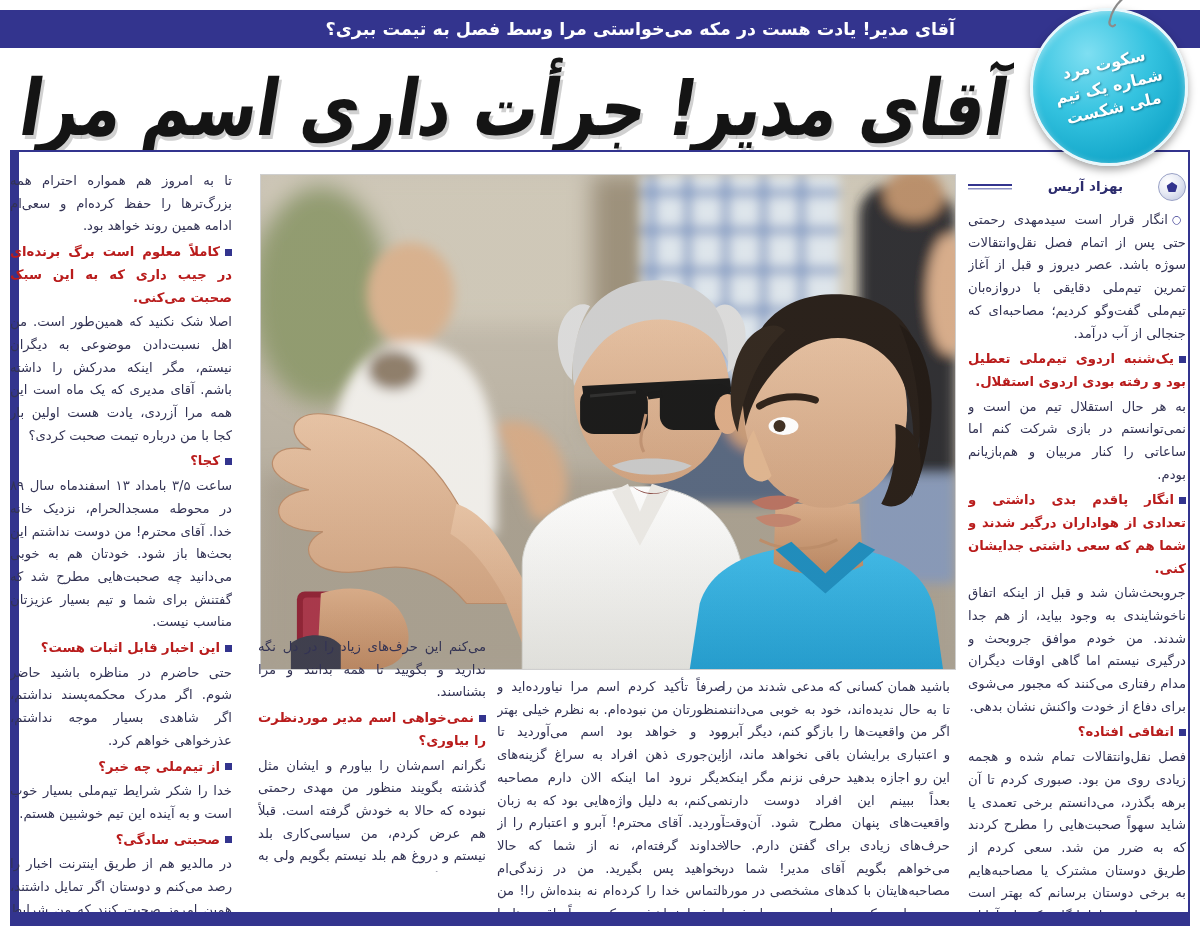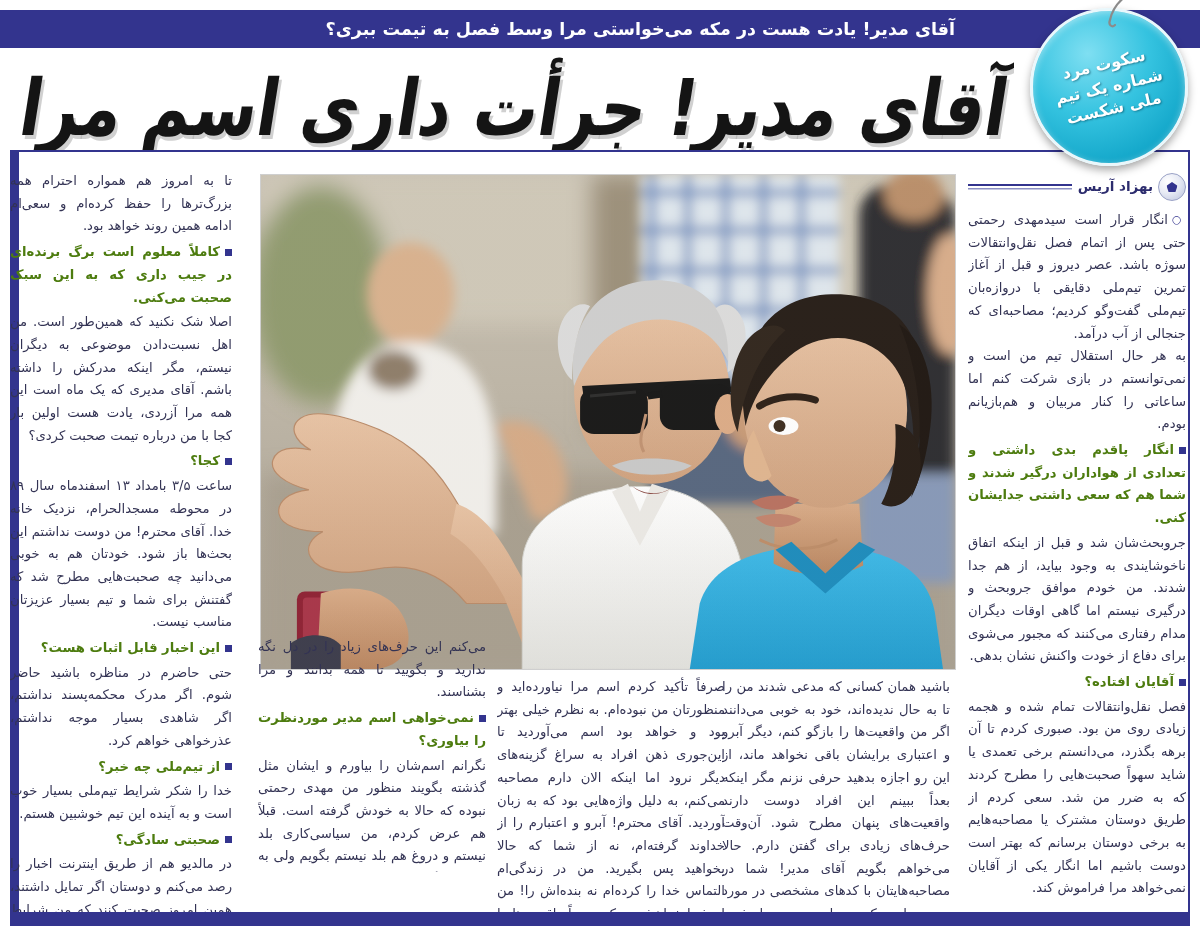--- a/index.html
+++ b/index.html
@@ -77,37 +77,38 @@
     background:#33348e;
   }
 
   
   .col{
     position:absolute;direction:rtl;text-align:justify;
     font-size:13.2px;line-height:1.72;color:#333354;
   }
   .col p{margin:0 0 0 0;}
   .col .q{
-    font-weight:bold;color:#4d7c0f;display:block;
+    font-weight:bold;color:#b91c1c;display:block;
     margin:3px 0 2px 0;text-align:justify;
   }
   .col .q::before{
     content:"";display:inline-block;width:7px;height:7px;
     background:#33348e;margin-left:5px;vertical-align:middle;
   }
   .col .a{display:block;margin:0 0 2px 0;}
 
   
   .col-right{
     right:14px;top:170px;width:218px;height:742px;overflow:hidden;
   }
   .byline{
     position:relative;height:34px;margin-bottom:5px;
     display:flex;align-items:center;justify-content:flex-end;
     direction:rtl;
+    gap:30px;
   }
   .byline .ball{
     width:26px;height:26px;border-radius:50%;flex:0 0 auto;
     background:radial-gradient(circle at 34% 30%, #ffffff 0%, #e8ebf5 45%, #b9c0dc 100%);
     border:1px solid #9aa2c6;position:relative;margin-left:5px;
   }
   .byline .ball::after{
     content:"";position:absolute;left:50%;top:50%;
     width:11px;height:10px;transform:translate(-50%,-50%);
     background:#33348e;
@@ -334,24 +335,25 @@
     </svg>
   </div>
 
   <div class="col col-right">
     <div class="byline">
       <span class="ball"></span>
       <span class="bname">بهزاد آریس</span>
       <span class="rule"></span>
     </div>
     <p class="lead">انگار قرار است سیدمهدی رحمتی حتی پس از اتمام فصل نقل‌وانتقالات سوژه باشد. عصر دیروز و قبل از آغاز تمرین تیم‌ملی دقایقی با دروازه‌بان تیم‌ملی گفت‌وگو کردیم؛ مصاحبه‌ای که جنجالی از آب درآمد.</p>
+    <span class="q">یک‌شنبه اردوی تیم‌ملی تعطیل بود و رفته بودی اردوی استقلال.</span>
     <span class="a">به هر حال استقلال تیم من است و نمی‌توانستم در بازی شرکت کنم اما ساعاتی را کنار مربیان و هم‌بازیانم بودم.</span>
     <span class="q">انگار پاقدم بدی داشتی و تعدادی از هواداران درگیر شدند و شما هم که سعی داشتی جدایشان کنی.</span>
     <span class="a">جروبحث‌شان شد و قبل از اینکه اتفاق ناخوشایندی به وجود بیاید، از هم جدا شدند. من خودم موافق جروبحث و درگیری نیستم اما گاهی اوقات دیگران مدام رفتاری می‌کنند که مجبور می‌شوی برای دفاع از خودت واکنش نشان بدهی.</span>
-    <span class="q">آقایان افتاده؟</span>
+    <span class="q">اتفاقی افتاده؟</span>
     <span class="a">فصل نقل‌وانتقالات تمام شده و هجمه زیادی روی من بود. صبوری کردم تا آن برهه بگذرد، می‌دانستم برخی تعمدی یا شاید سهواً صحبت‌هایی را مطرح کردند که به ضرر من شد. سعی کردم از طریق دوستان مشترک یا مصاحبه‌هایم به برخی دوستان برسانم که بهتر است دوست باشیم اما انگار یکی از آقایان نمی‌خواهد مرا فراموش کند.</span>
 
   </div>
 
   <div class="col col-left">
     <p>تا به امروز هم همواره احترام همه بزرگ‌ترها را حفظ کرده‌ام و سعی‌ام ادامه همین روند خواهد بود.</p>
     <span class="q">کاملاً معلوم است برگ برنده‌ای در جیب داری که به این سبک صحبت می‌کنی.</span>
     <span class="a">اصلا شک نکنید که همین‌طور است. من اهل نسبت‌دادن موضوعی به دیگران نیستم، مگر اینکه مدرکش را داشته باشم. آقای مدیری که یک ماه است این همه مرا آزردی، یادت هست اولین بار کجا با من درباره تیمت صحبت کردی؟</span>
     <span class="q">کجا؟</span>
     <span class="a">ساعت ۳/۵ بامداد ۱۳ اسفندماه سال ۸۹ در محوطه مسجدالحرام، نزدیک خانه خدا. آقای محترم! من دوست نداشتم این بحث‌ها باز شود. خودتان هم به خوبی می‌دانید چه صحبت‌هایی مطرح شد که گفتنش برای شما و تیم بسیار عزیزتان مناسب نیست.</span>

